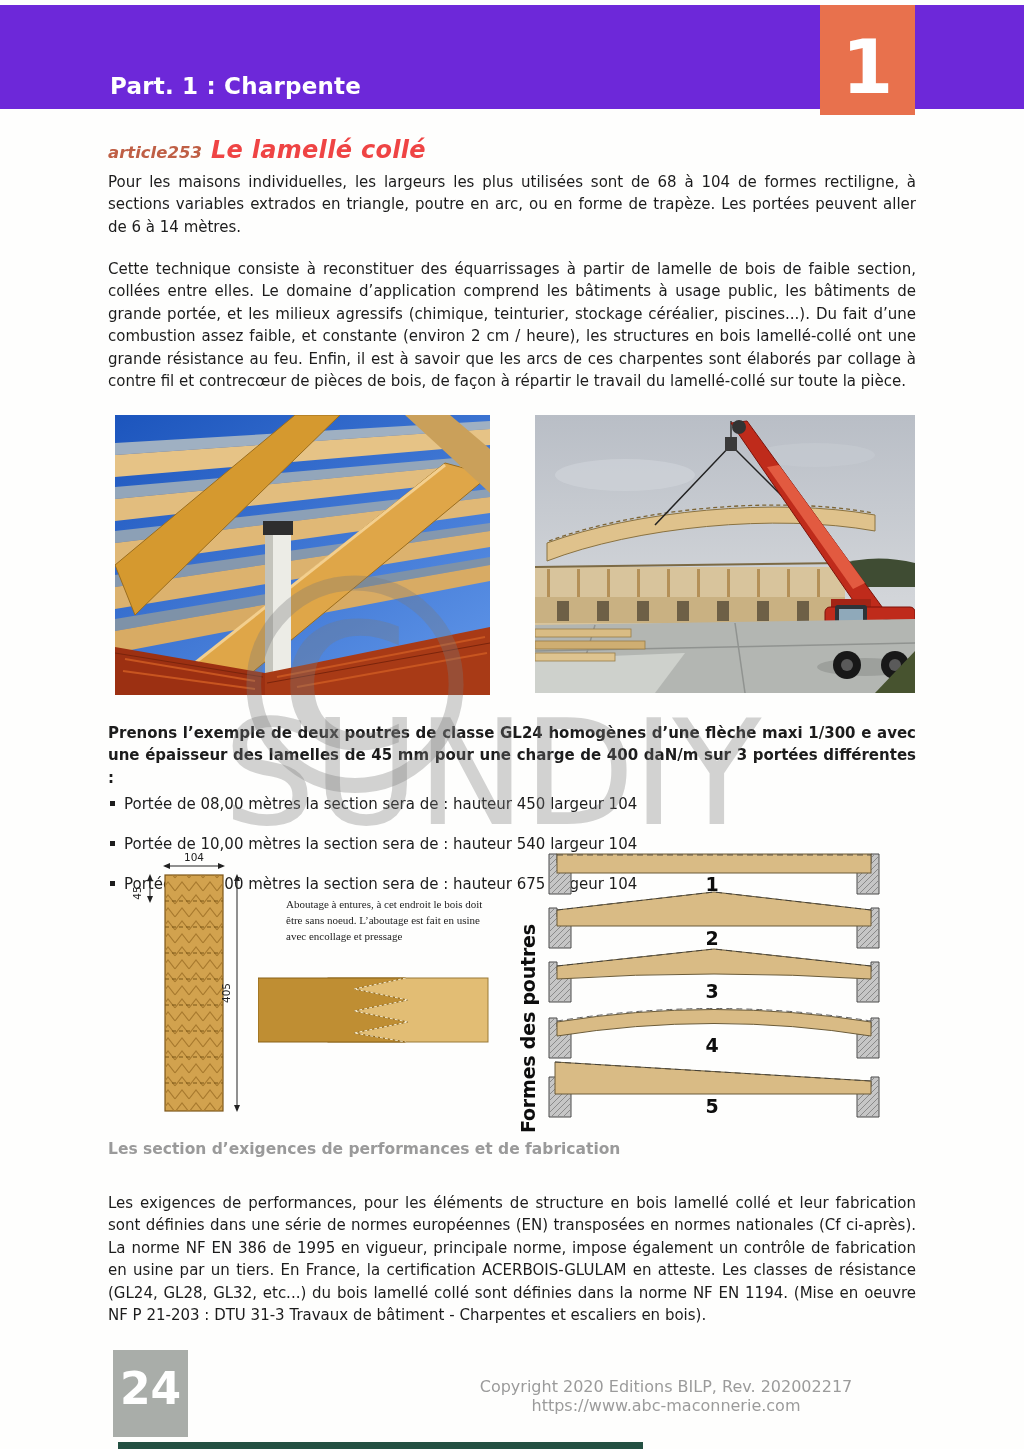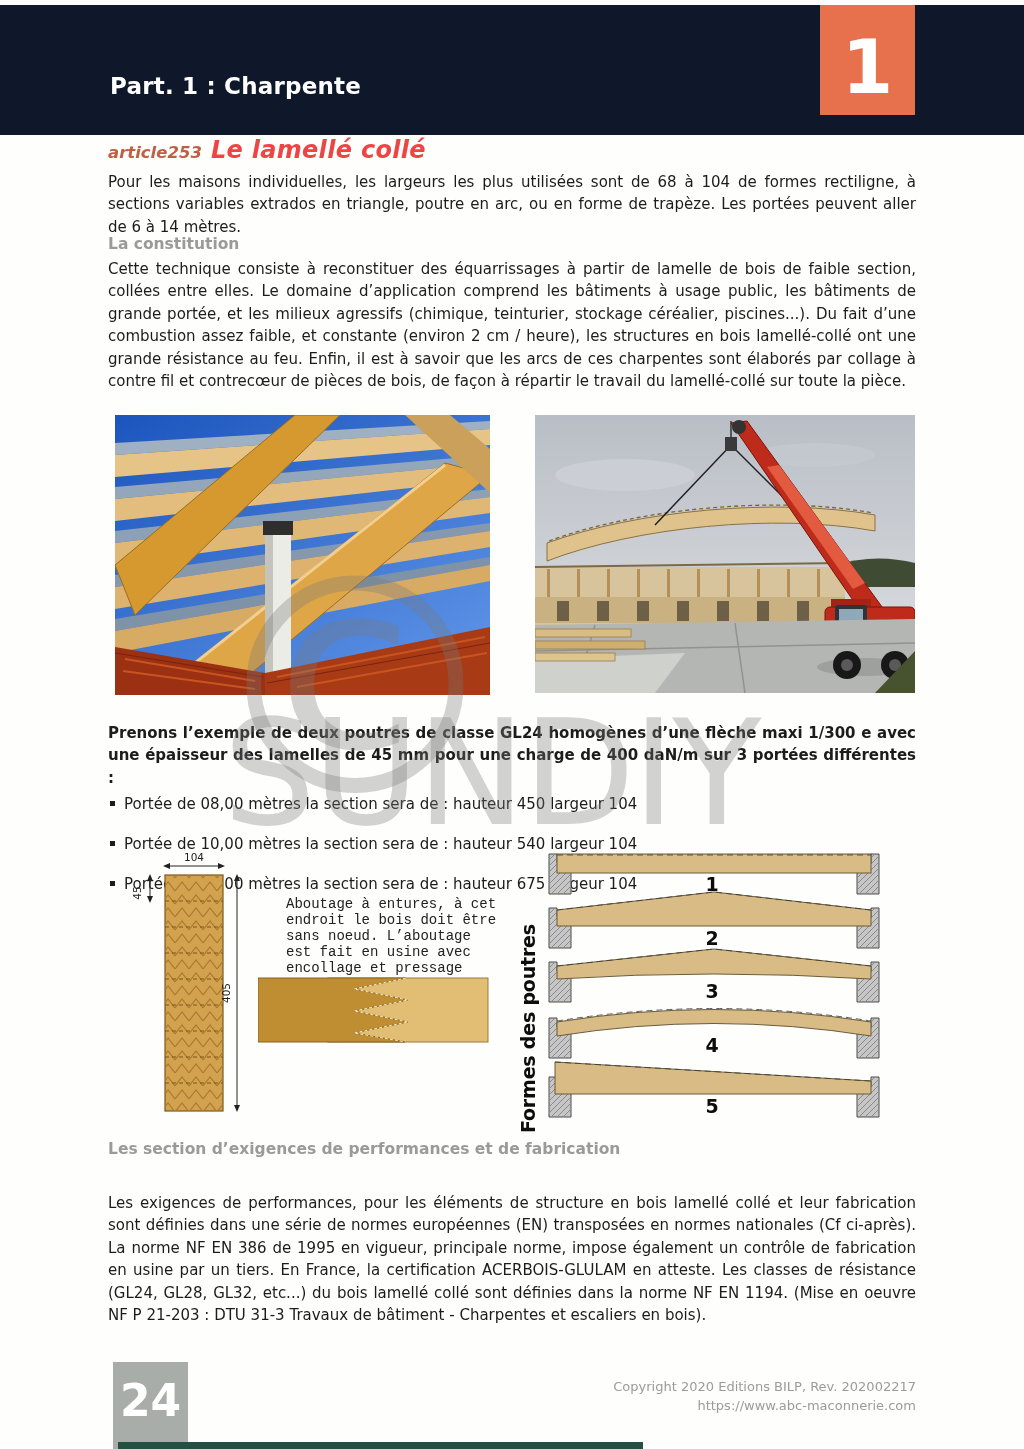--- a/index.html
+++ b/index.html
@@ -1,20 +1,20 @@
 <!DOCTYPE html>
 <html><head>
 <meta charset="utf-8">
 <style>
   html,body{margin:0;padding:0;background:#ffffff;}
   #page{position:relative;width:1024px;height:1449px;background:#fefefd;overflow:hidden;
         font-family:"DejaVu Sans","Liberation Sans",sans-serif;color:#1c1c1c;}
 
   
-  .header-band{position:absolute;left:0;top:5px;width:1024px;height:130px;background:#0f172a;}
+  .header-band{position:absolute;left:0;top:5px;width:1024px;height:104px;background:#6d28d9;}
   .header-title{position:absolute;left:110px;top:68px;color:#ffffff;font-size:23px;font-weight:bold;letter-spacing:.2px;}
   .chapter-box{position:absolute;left:820px;top:5px;width:95px;height:110px;background:#e8714d;
                display:flex;align-items:center;justify-content:center;padding-top:14px;box-sizing:border-box;}
   .chapter-box span{color:#ffffff;font-size:74px;font-weight:bold;line-height:1;}
 
   
   .article-row{position:absolute;left:108px;top:136px;width:808px;display:flex;align-items:baseline;gap:9px;font-style:italic;}
   .article-code{color:#bf5f45;font-weight:bold;font-size:16.5px;}
   .article-title{color:#ef4444;font-weight:bold;font-size:24px;letter-spacing:.3px;}
 
@@ -34,39 +34,39 @@
   .photo-right{left:535px;top:415px;width:380px;height:278px;}
   .photo svg{display:block;width:100%;height:100%;}
 
   
   .bullets{position:absolute;left:110px;top:782px;width:808px;}
   .bullet-row{display:flex;align-items:baseline;height:27px;font-size:15px;margin-top:13px;}
   .blt{width:5px;height:5px;background:#1c1c1c;display:inline-block;margin-right:9px;flex:0 0 auto;transform:translateY(-3px);}
 
   
   .xsec-svg{position:absolute;left:119px;top:853px;width:140px;height:268px;}
-  .aboutage-note{position:absolute;left:286px;top:896px;width:214px;font-size:14px;line-height:16px;color:#222;
-                 font-family:Liberation Mono, monospace;}
+  .aboutage-note{position:absolute;left:286px;top:896px;width:214px;font-size:11px;line-height:16px;color:#222;
+                 font-family:Liberation Serif, serif;}
   .joint-svg{position:absolute;left:258px;top:976px;width:232px;height:68px;}
   .formes-label{position:absolute;left:428px;top:1022px;width:200px;text-align:center;
                 transform:rotate(-90deg);transform-origin:center;font-weight:bold;font-size:19px;
                 letter-spacing:-.2px;color:#0d0d0d;white-space:nowrap;}
   .beams-svg{position:absolute;left:505px;top:850px;width:390px;height:285px;}
 
   
   .wm{position:absolute;color:rgba(120,120,120,0.33);pointer-events:none;z-index:30;line-height:1;}
   .wm-symbol{left:205px;top:540px;font-size:300px;font-weight:normal;}
   .wm-text{left:223px;top:700px;font-size:146px;font-weight:normal;letter-spacing:-3px;}
 
   
   .page-number-box{position:absolute;left:113px;top:1350px;width:75px;height:87px;background:#a9ada9;
-                   display:flex;align-items:center;justify-content:center;padding-bottom:10px;box-sizing:border-box;margin-top:12px;}
+                   display:flex;align-items:center;justify-content:center;padding-bottom:10px;box-sizing:border-box;}
   .page-number-box span{color:#ffffff;font-size:44px;font-weight:bold;}
-  .copyright{position:absolute;left:416px;top:1378px;width:500px;text-align:right;color:#9b9b9b;
-             font-size:13px;line-height:18.5px;}
+  .copyright{position:absolute;left:416px;top:1378px;width:500px;text-align:center;color:#9b9b9b;
+             font-size:16px;line-height:18.5px;}
   .footer-bar{position:absolute;left:118px;top:1442px;width:525px;height:7px;background:#235042;}
 </style>
 </head>
 <body>
 
 <div id="page">
 
   <div class="header-band">
     <div class="header-title">Part. 1 : Charpente</div>
   </div>
@@ -74,21 +74,20 @@
     <span>1</span>
   </div>
 
   <div class="article-row">
     <span class="article-code">article253</span>
     <span class="article-title">Le lamellé collé</span>
   </div>
 
   <div class="para p-intro">Pour les maisons individuelles, les largeurs les plus utilisées sont de 68 à 104 de formes rectiligne, à sections variables extrados en triangle, poutre en arc, ou en forme de trapèze. Les portées peuvent aller de 6 à 14 mètres.</div>
 
-  <div class="sec-heading h-constitution">La constitution</div>
   <div class="para p-constitution">Cette technique consiste à reconstituer des équarrissages à partir de lamelle de bois de faible section, collées entre elles. Le domaine d’application comprend les bâtiments à usage public, les bâtiments de grande portée, et les milieux agressifs (chimique, teinturier, stockage céréalier, piscines...). Du fait d’une combustion assez faible, et constante (environ 2 cm / heure), les structures en bois lamellé-collé ont une grande résistance au feu. Enfin, il est à savoir que les arcs de ces charpentes sont élaborés par collage à contre fil et contrecœur de pièces de bois, de façon à répartir le travail du lamellé-collé sur toute la pièce.</div>
 
   <div class="photo photo-left">
     <svg viewBox="0 0 375 280">
       <defs>
         <linearGradient id="skyL" x1="0" y1="0" x2="0.8" y2="1">
           <stop offset="0" stop-color="#1c55bd"></stop>
             <stop offset="1" stop-color="#5c92e6"></stop>
         </linearGradient>
       </defs>

